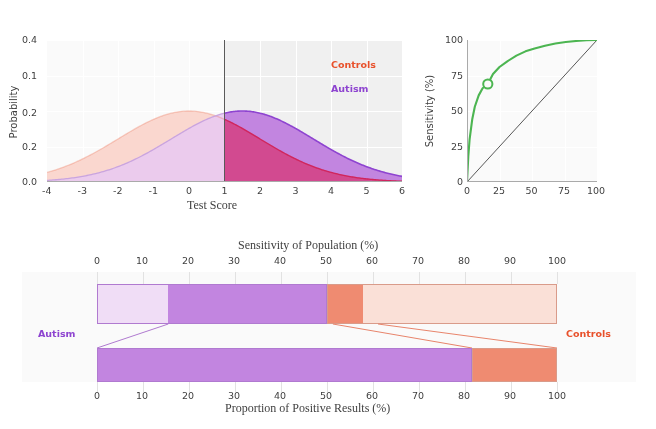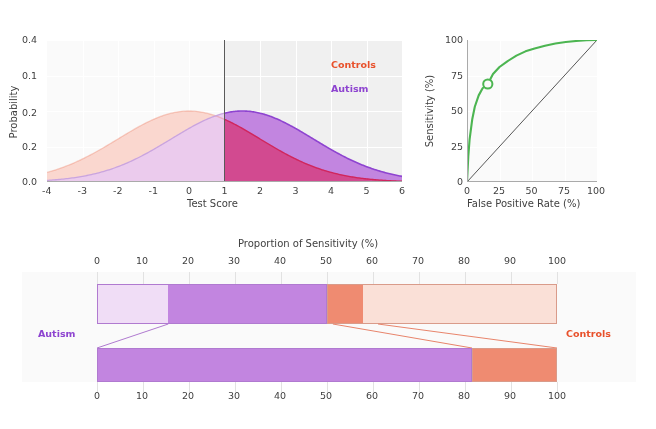--- a/index.html
+++ b/index.html
@@ -15,21 +15,21 @@
 
   
   #chart-title {
     position:absolute; left:0; top:6px; width:656px;
     text-align:center; font-size:17px; font-weight:400; color:#404040;
     letter-spacing:.2px;
   }
 
   
   .tick { position:absolute; font-size:9.5px; color:#3f3f3f; white-space:nowrap;text-align:right; }
-  .axlabel { position:absolute; font-size:10px; color:#3f3f3f; white-space:nowrap; }
+  .axlabel { position:absolute; font-size:12px; color:#3f3f3f; white-space:nowrap;font-family:Liberation Serif, serif; }
 
   
   #dist-panel { position:absolute; left:47px; top:40px; width:355px; height:142px; }
   #dist-plotbg { position:absolute; inset:0; background:#fafafa; }
   #dist-shade { position:absolute; top:0; bottom:0; background:#f0f0f0; }
   .gridline-h { position:absolute; left:0; right:0; height:1px; background:#ffffff; }
   .gridline-v { position:absolute; top:0; bottom:0; width:1px; background:#ffffff; }
   #dist-svg { position:absolute; inset:0; }
   #dist-yaxis-label {
     position:absolute; left:-6px; top:72px;
@@ -151,28 +151,27 @@
     <div class="tick" style="left:-16px; top:65px;">50</div>
     <div class="tick" style="left:-16px; top:100.5px;">25</div>
     <div class="tick" style="left:-10px; top:136px;">0</div>
 
     <div class="tick" style="left:-3px;   top:145px;">0</div>
     <div class="tick" style="left:26px;   top:145px;">25</div>
     <div class="tick" style="left:58.5px; top:145px;">50</div>
     <div class="tick" style="left:91px;   top:145px;">75</div>
     <div class="tick" style="left:120px;  top:145px;">100</div>
 
-    <div class="axlabel" style="left:0px; top:158px;">False Positive Rate (%)</div>
     <div id="roc-yaxis-label" style="left:-38px;">Sensitivity (%)</div>
   </div>
 
   <div id="bars-panel">
     <div id="bars-bg"></div>
 
-    <div class="axlabel" style="left:216px; top:0px;">Proportion of Sensitivity (%)</div>
+    <div class="axlabel" style="left:216px; top:0px;">Sensitivity of Population (%)</div>
 
     <div class="tick" style="left:72px;  top:17px;">0</div>
     <div class="tick" style="left:114px; top:17px;">10</div>
     <div class="tick" style="left:160px; top:17px;">20</div>
     <div class="tick" style="left:206px; top:17px;">30</div>
     <div class="tick" style="left:252px; top:17px;">40</div>
     <div class="tick" style="left:298px; top:17px;">50</div>
     <div class="tick" style="left:344px; top:17px;">60</div>
     <div class="tick" style="left:390px; top:17px;">70</div>
     <div class="tick" style="left:436px; top:17px;">80</div>
@@ -231,18 +230,19 @@
     <div class="tick" style="left:160px; top:152px;">20</div>
     <div class="tick" style="left:206px; top:152px;">30</div>
     <div class="tick" style="left:252px; top:152px;">40</div>
     <div class="tick" style="left:298px; top:152px;">50</div>
     <div class="tick" style="left:344px; top:152px;">60</div>
     <div class="tick" style="left:390px; top:152px;">70</div>
     <div class="tick" style="left:436px; top:152px;">80</div>
     <div class="tick" style="left:482px; top:152px;">90</div>
     <div class="tick" style="left:526px; top:152px;">100</div>
 
+    <div class="axlabel" style="left:203px; top:163px;">Proportion of Positive Results (%)</div>
 
     <div class="side-label" style="left:16px; top:90px; color:#8e44d0;">Autism</div>
     <div class="side-label" style="left:544px; top:90px; color:#e8502a;">Controls</div>
   </div>
 
 </div>
 
 </body></html>

